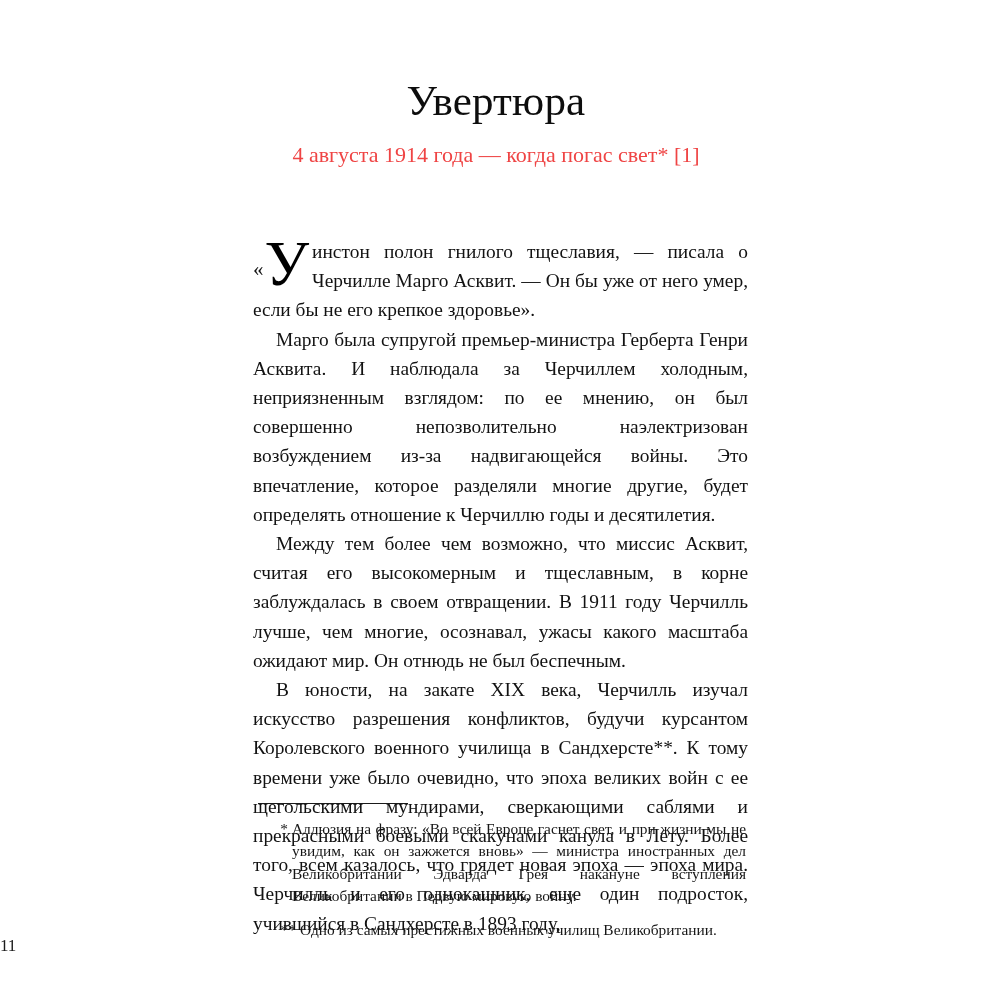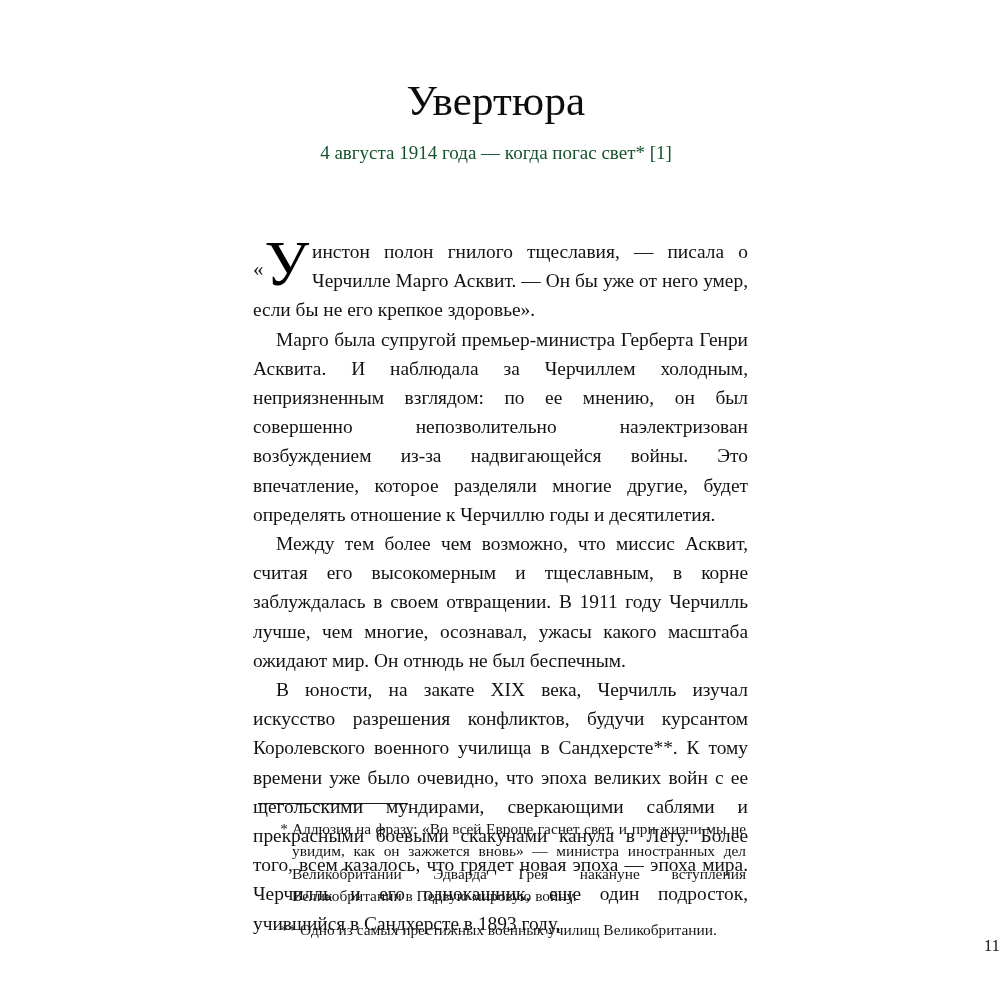--- a/index.html
+++ b/index.html
@@ -27,25 +27,25 @@
   }
   .chapter-title {
     font-size: 43px;
     font-weight: 400;
     line-height: 1.06;
     letter-spacing: 0.2px;
     margin: 0;
     color: #0d0d0d;
   }
   .chapter-subtitle {
-    font-size: 19px;
+    font-size: 22px;
     font-weight: 400;
     line-height: 1.2;
     margin: 18px 0 0 0;
-    color: #14532d;
+    color: #ef4444;
   }
 
   
   .text-column {
     position: absolute;
     left: 253px;
     top: 237px;
     width: 495px;
   }
   .body-par {
@@ -119,21 +119,21 @@
   .footnote.double .footnote-marker {
     width: 28px;
   }
 
   
   .folio {
     position: absolute;
     left: 0;
     right: 0;
     top: 936px;
-    text-align: right;
+    text-align: left;
     font-size: 17px;
     color: #1a1a1a;
   }
 </style>
 </head>
 <body>
 
 <div class="page">
 
   <div class="chapter-head">

